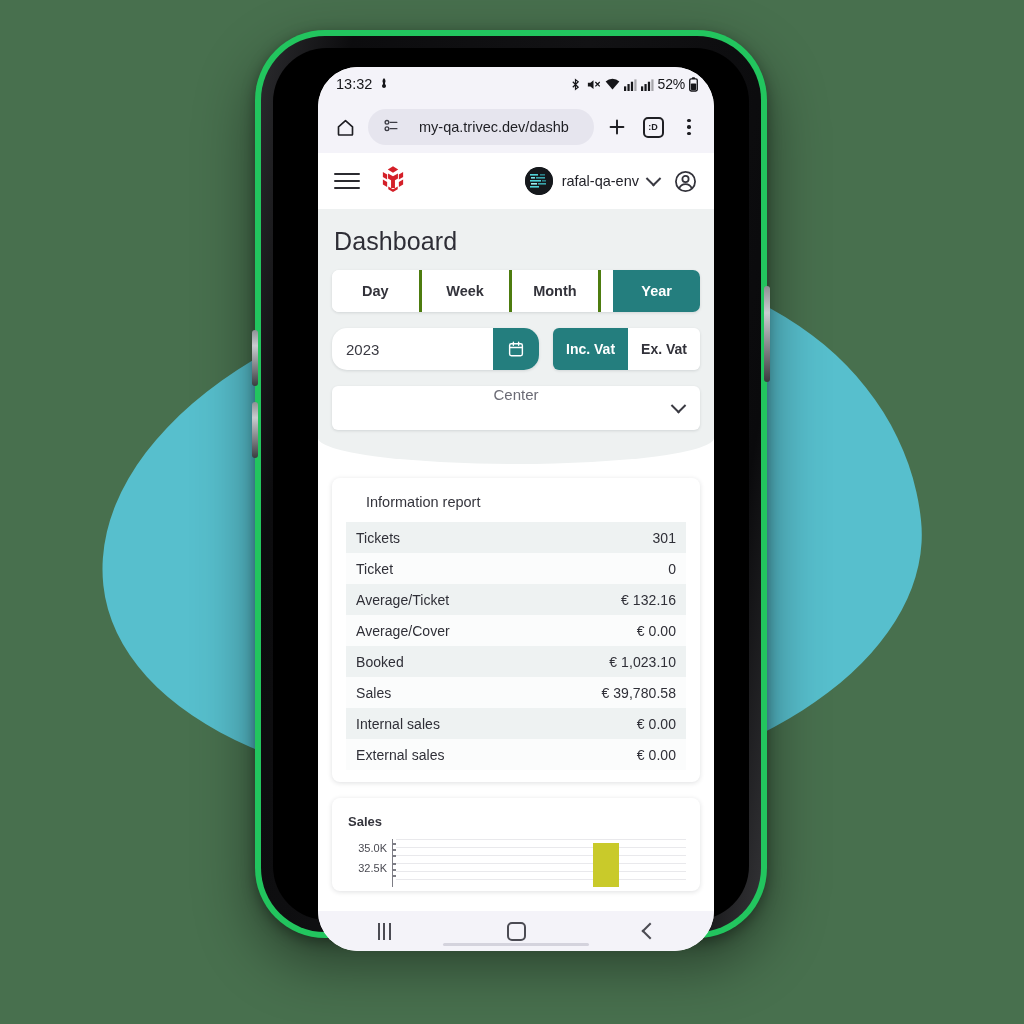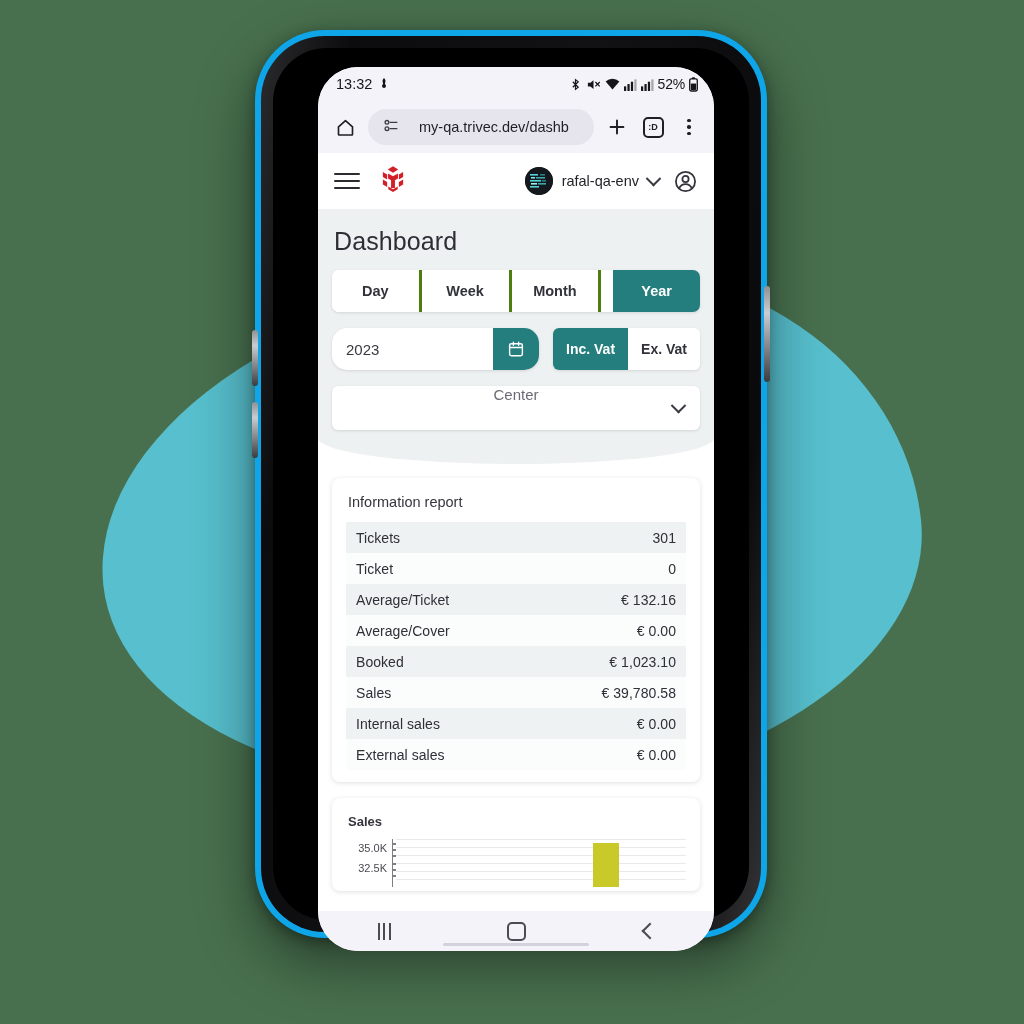--- a/index.html
+++ b/index.html
@@ -35,21 +35,21 @@
     transform: rotate(-6deg);
   }
 
   
   .phone-outer {
     position: absolute;
     left: 255px;
     top: 30px;
     width: 512px;
     height: 908px;
-    background: #0ea5e9;
+    background: #22c55e;
     border-radius: 70px;
     box-shadow: 0 24px 60px rgba(0,0,0,0.45),
                 0 4px 14px rgba(0,0,0,0.35);
   }
 
   .phone-band {
     position: absolute;
     left: 6px;
     top: 6px;
     right: 6px;
@@ -374,20 +374,21 @@
     background: #fff;
     border-radius: 8px;
     box-shadow: 0 1px 5px rgba(25,35,45,0.14);
     padding: 16px 14px 12px;
     margin-bottom: 16px;
   }
   .card-title {
     font-size: 14.5px;
     color: #35353d;
     padding: 0 2px 12px;
+    margin-left: 18px;
   }
 
   .report-table { display: block; }
   .report-row {
     display: flex;
     align-items: center;
     justify-content: space-between;
     height: 31px;
     padding: 0 10px;
     font-size: 14px;

